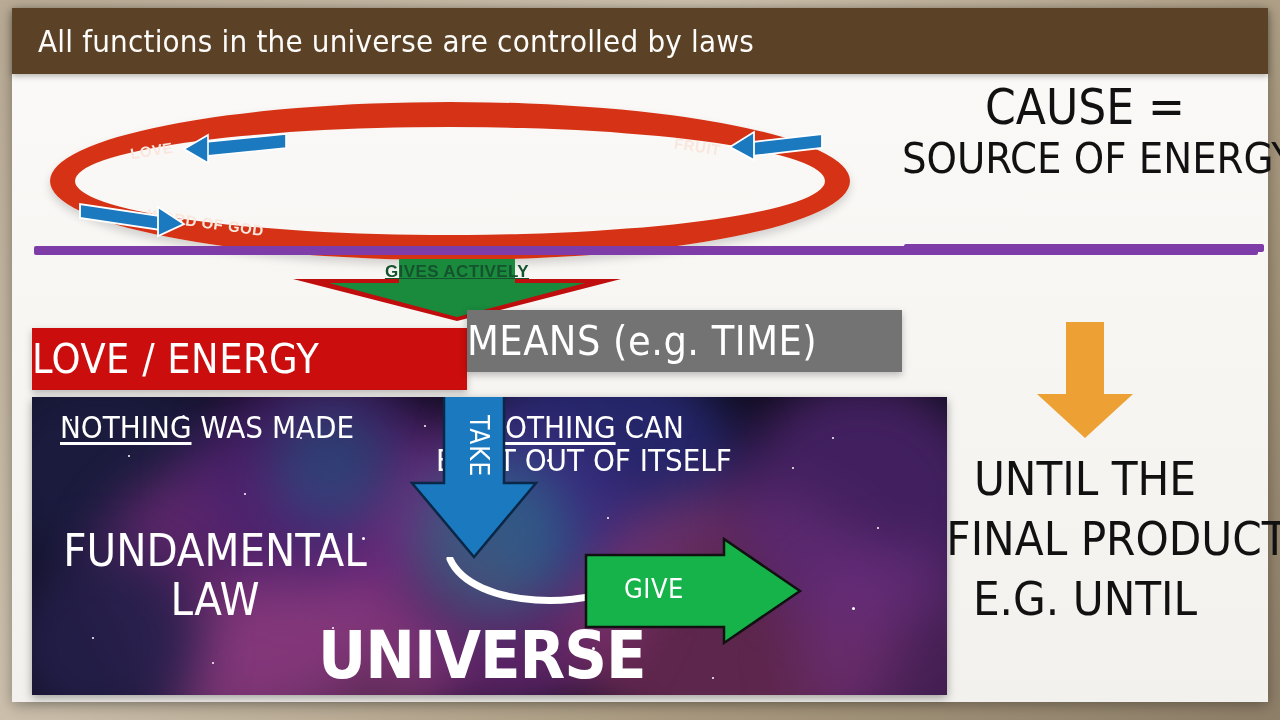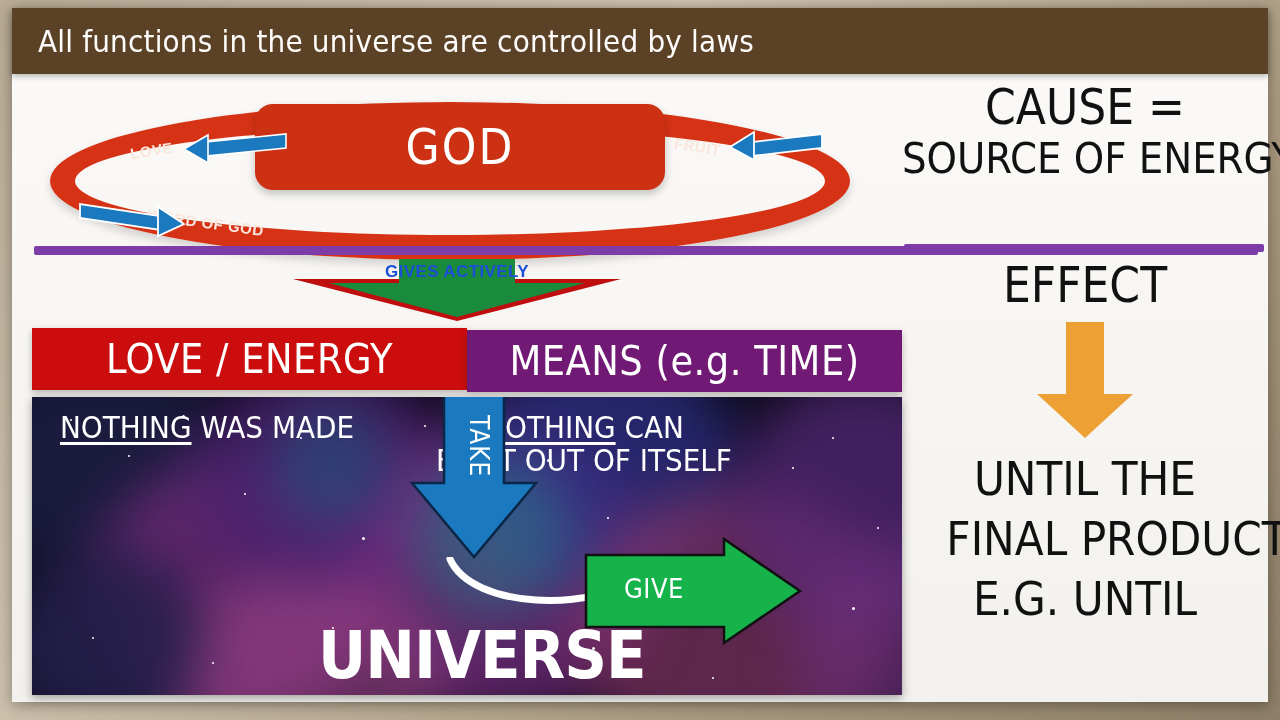--- a/index.html
+++ b/index.html
@@ -66,36 +66,37 @@
   .purple-left{
     position:absolute;left:22px;top:172px;width:1224px;height:9px;background:#7d3ca8;
     border-radius:2px;
   }
 
   
   .gives-wrap{position:absolute;left:255px;top:185px;width:380px;height:62px;}
 
   
   .banner{
-    position:absolute;height:62px;display:flex;align-items:center;justify-content:center;
+    position:absolute;height:62px;display:flex;align-items:center;
     box-shadow:0 3px 7px rgba(0,0,0,.25);
   }
   .banner .bt{
     color:#fff;font-size:41px;letter-spacing:.5px;font-weight:300;
     font-family:"Liberation Sans Narrow","DejaVu Sans Condensed","Liberation Sans",sans-serif;
     font-stretch:condensed;white-space:nowrap;
   }
   .ban-love{left:20px;top:254px;width:435px;background:#cc0d0d;}
-  .ban-means{left:455px;top:256px;width:435px;background:#701a75;}
+  .ban-means{left:455px;top:236px;width:435px;background:#737373;}
 
   
   .universe{
     position:absolute;left:20px;top:323px;width:870px;height:298px;overflow:hidden;
     background:#0b0a18;
     box-shadow:0 3px 9px rgba(0,0,0,.35);
+    padding-left:45px;
   }
   .neb{position:absolute;border-radius:50%;filter:blur(26px);}
   .star{position:absolute;background:#fff;border-radius:50%;}
 
   .u-text{
     position:absolute;color:#fff;z-index:6;
     font-family:"Liberation Sans Narrow","DejaVu Sans Condensed","Liberation Sans",sans-serif;
     font-stretch:condensed;font-weight:300;line-height:1.08;white-space:nowrap;
   }
   .u-left{left:28px;top:14px;font-size:31px;text-align:left;}
@@ -130,23 +131,20 @@
   <div class="slide"></div>
 
   <div class="titlebar">
     <div class="txt">All functions in the universe are controlled by laws</div>
   </div>
 
   <div class="leftcol">
 
     <div class="ring"></div>
 
-    <div class="godbox">
-      <div class="t">GOD</div>
-    </div>
 
     <div class="ringlabel lbl-love">LOVE</div>
     <div class="ringlabel lbl-fruit">FRUIT</div>
     <div class="ringlabel lbl-word">WORD OF GOD</div>
 
     <svg class="arrow-svg" style="left:150px;top:56px;" width="130" height="40">
       <g stroke="#fff" stroke-width="5" fill="none">
         <path d="M122,10 L40,20"></path>
       </g>
       <g fill="#1b79c0" stroke="#fff" stroke-width="1.6">
@@ -171,22 +169,22 @@
 
     <div class="purple-left"></div>
 
     <div class="gives-wrap">
       <svg width="380" height="62">
         <polygon points="26,20 134,20 134,2 246,2 246,20 354,20 190,62" fill="#c00d0d"></polygon>
         <polygon points="132,0 248,0 248,24 318,24 190,58 62,24 132,24" fill="#1a8a3c"></polygon>
         <rect x="132" y="0" width="116" height="26" fill="#1a8a3c"></rect>
       </svg>
       <div style="position:absolute;left:0;top:3px;width:380px;text-align:center;
-                  color:#1d4ed8;font-size:17px;font-weight:bold;letter-spacing:.4px;
-                  font-family:'Liberation Sans Narrow','Liberation Sans',sans-serif;">GIVES ACTIVELY</div>
+                  color:#14532d;font-size:17px;font-weight:bold;letter-spacing:.4px;
+                  font-family:'Liberation Sans Narrow','Liberation Sans',sans-serif;text-decoration:underline;">GIVES ACTIVELY</div>
     </div>
 
     <div class="banner ban-love">
       <div class="bt">LOVE / ENERGY</div>
     </div>
     <div class="banner ban-means">
       <div class="bt">MEANS (e.g. TIME)</div>
     </div>
 
     <div class="universe">
@@ -233,20 +231,24 @@
 
       <div class="u-text u-left">
         <span class="u-und">NOTHING</span><span> WAS MADE</span><br>
       </div>
 
       <div class="u-text u-right">
         <span class="u-und">NOTHING</span><span> CAN</span><br>
         <span>EXIST OUT OF ITSELF</span>
       </div>
 
+      <div class="u-text u-fund">
+        <span>FUNDAMENTAL</span><br>
+        <span>LAW</span>
+      </div>
 
       <div class="u-text u-univ">UNIVERSE</div>
 
       <svg style="position:absolute;left:372px;top:-62px;z-index:7;" width="140" height="240">
         <polygon points="40,0 100,0 100,148 132,148 70,222 8,148 40,148" fill="#1b79c0" stroke="#0b2747" stroke-width="2.5"></polygon>
       </svg>
       <div style="position:absolute;left:432px;top:18px;z-index:8;color:#fff;font-size:26px;
                   letter-spacing:1px;writing-mode:vertical-rl;
                   font-family:'Liberation Sans Narrow','DejaVu Sans Condensed','Liberation Sans',sans-serif;
                   font-stretch:condensed;font-weight:300;">TAKE</div>
@@ -260,21 +262,20 @@
                   font-stretch:condensed;font-weight:300;">GIVE</div>
     </div>
   </div>
 
   <div class="rightcol">
     <div class="rc-text rc-cause">CAUSE =</div>
     <div class="rc-text rc-source">SOURCE OF ENERGY</div>
 
     <div class="purple-right"></div>
 
-    <div class="rc-text rc-effect">EFFECT</div>
 
     <svg style="position:absolute;left:131px;top:248px;" width="104" height="118">
       <polygon points="33,0 71,0 71,72 100,72 52,116 4,72 33,72" fill="#eda033"></polygon>
     </svg>
 
     <div class="rc-text rc-until">UNTIL THE</div>
     <div class="rc-text rc-final">FINAL PRODUCT</div>
     <div class="rc-text rc-fruit">E.G. UNTIL</div>
   </div>
 

